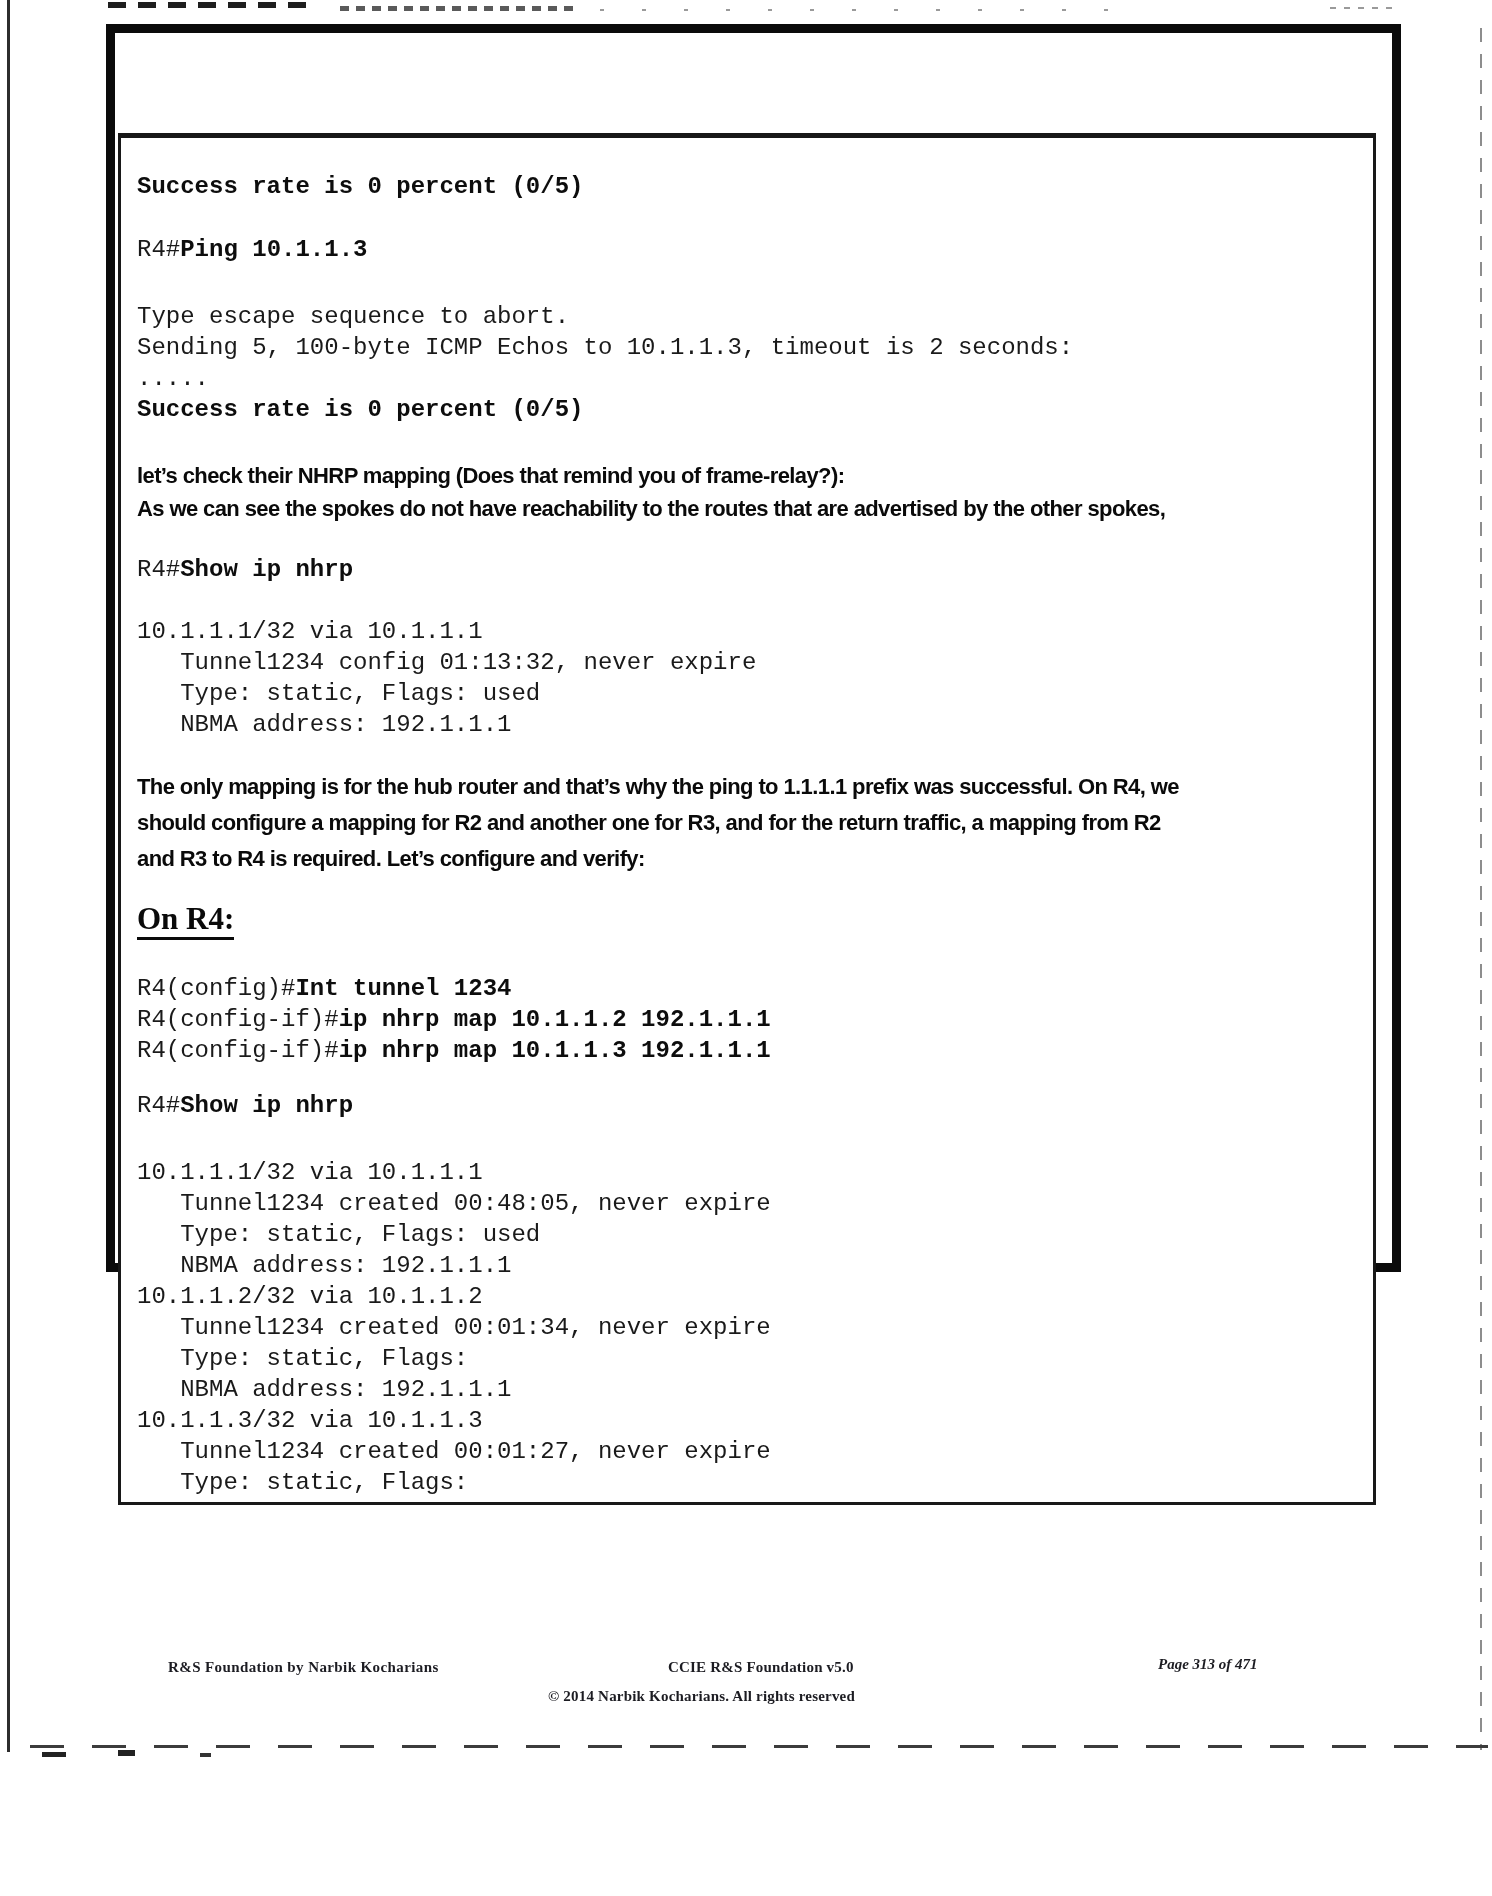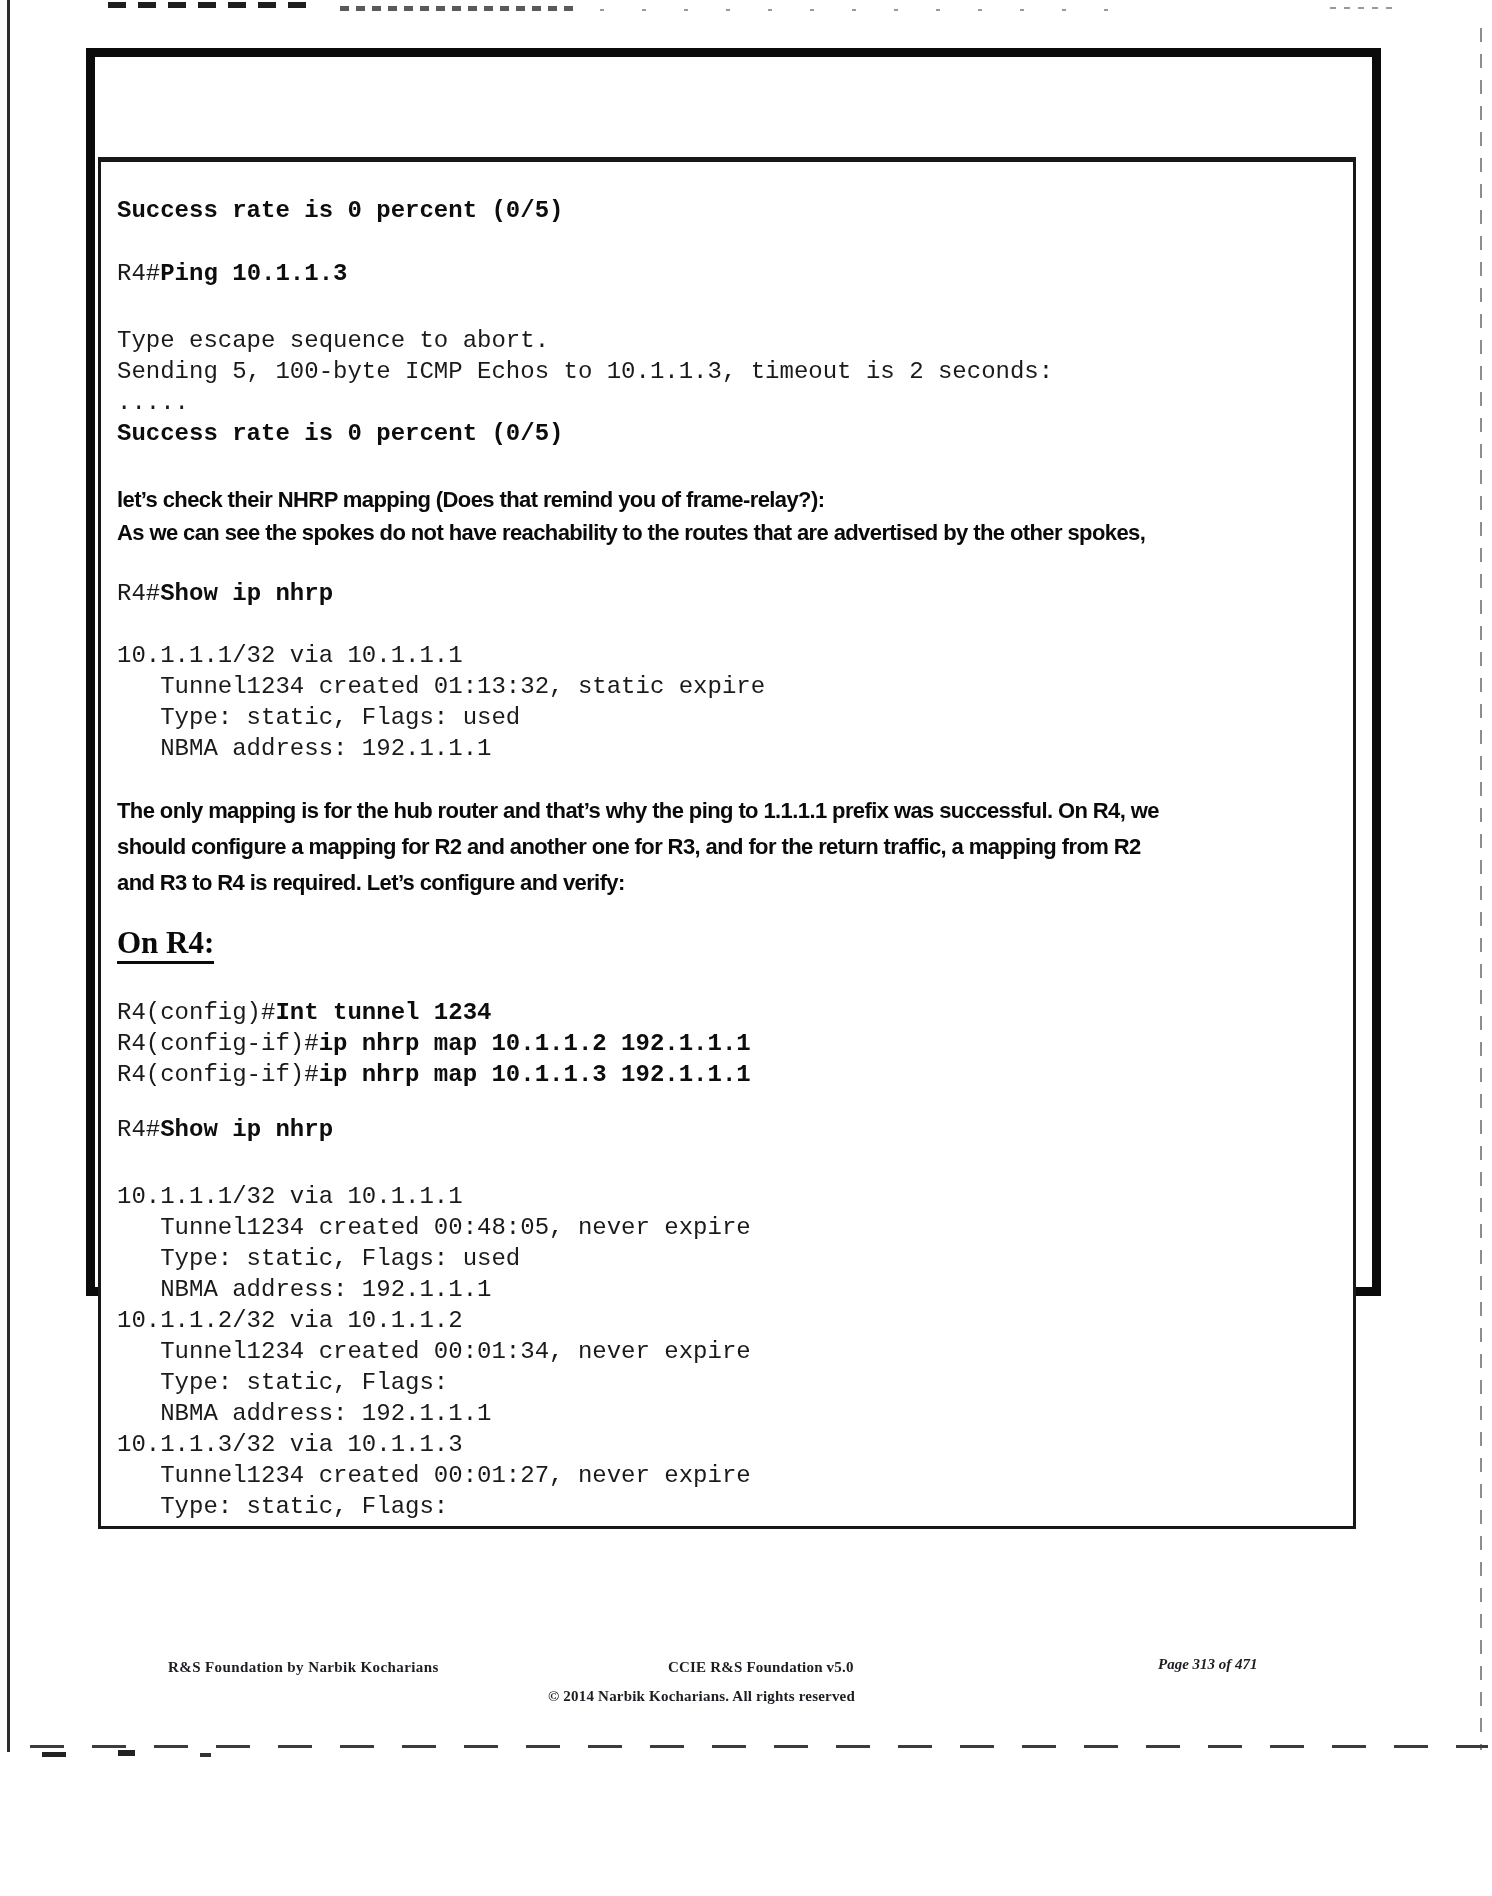--- a/index.html
+++ b/index.html
@@ -34,22 +34,22 @@
   }
   .blk-1 { position: absolute; left: 42px;  top: 1752px; width: 24px; height: 5px; background: #222; }
   .blk-2 { position: absolute; left: 118px; top: 1750px; width: 17px; height: 6px; background: #222; }
   .blk-3 { position: absolute; left: 200px; top: 1753px; width: 11px; height: 4px; background: #333; }
   .speck-1 { position: absolute; left: 737px; top: 170px;  width: 4px; height: 4px; background: #8a8a8a; border-radius: 50%; }
   .speck-2 { position: absolute; left: 843px; top: 1012px; width: 5px; height: 4px; background: #5f5f5f; border-radius: 50%; }
   .speck-3 { position: absolute; left: 1030px; top: 522px; width: 3px; height: 3px; background: #9a9a9a; border-radius: 50%; }
 
   
   .outer-frame {
-    position: absolute; left: 86px; top: 24px; width: 1295px; height: 1248px;
-    border: 9px solid #0b0b0b; background: #ffffff; margin-top: 24px;
+    position: absolute; left: 106px; top: 24px; width: 1295px; height: 1248px;
+    border: 9px solid #0b0b0b; background: #ffffff;
   }
   .inner-frame {
     position: relative; margin: 100px 0 0 3px; width: 1258px;
     border: 3px solid #181818; border-top-width: 5px;
     background: #ffffff;
     padding: 33px 12px 4px 16px;
   }
 
   
   .tl {
@@ -130,21 +130,21 @@
       <div class="tl b">Success rate is 0 percent (0/5)</div>
 
       <div class="para-1 para33">
         <div class="pl">let’s check their NHRP mapping (Does that remind you of frame-relay?):</div>
         <div class="pl">As we can see the spokes do not have reachability to the routes that are advertised by the other spokes,</div>
       </div>
 
       <div class="tl show-1"><span>R4#</span><span class="b">Show ip nhrp</span></div>
       <div class="nhrp-1">
         <div class="tl">10.1.1.1/32 via 10.1.1.1</div>
-        <div class="tl">   Tunnel1234 created 01:13:32, static expire</div>
+        <div class="tl">   Tunnel1234 config 01:13:32, never expire</div>
         <div class="tl">   Type: static, Flags: used</div>
         <div class="tl">   NBMA address: 192.1.1.1</div>
       </div>
 
       <div class="para-2 para36">
         <div class="pl">The only mapping is for the hub router and that’s why the ping to 1.1.1.1 prefix was successful. On R4, we</div>
         <div class="pl">should configure a mapping for R2 and another one for R3, and for the return traffic, a mapping from R2</div>
         <div class="pl">and R3 to R4 is required. Let’s configure and verify:</div>
       </div>
 

